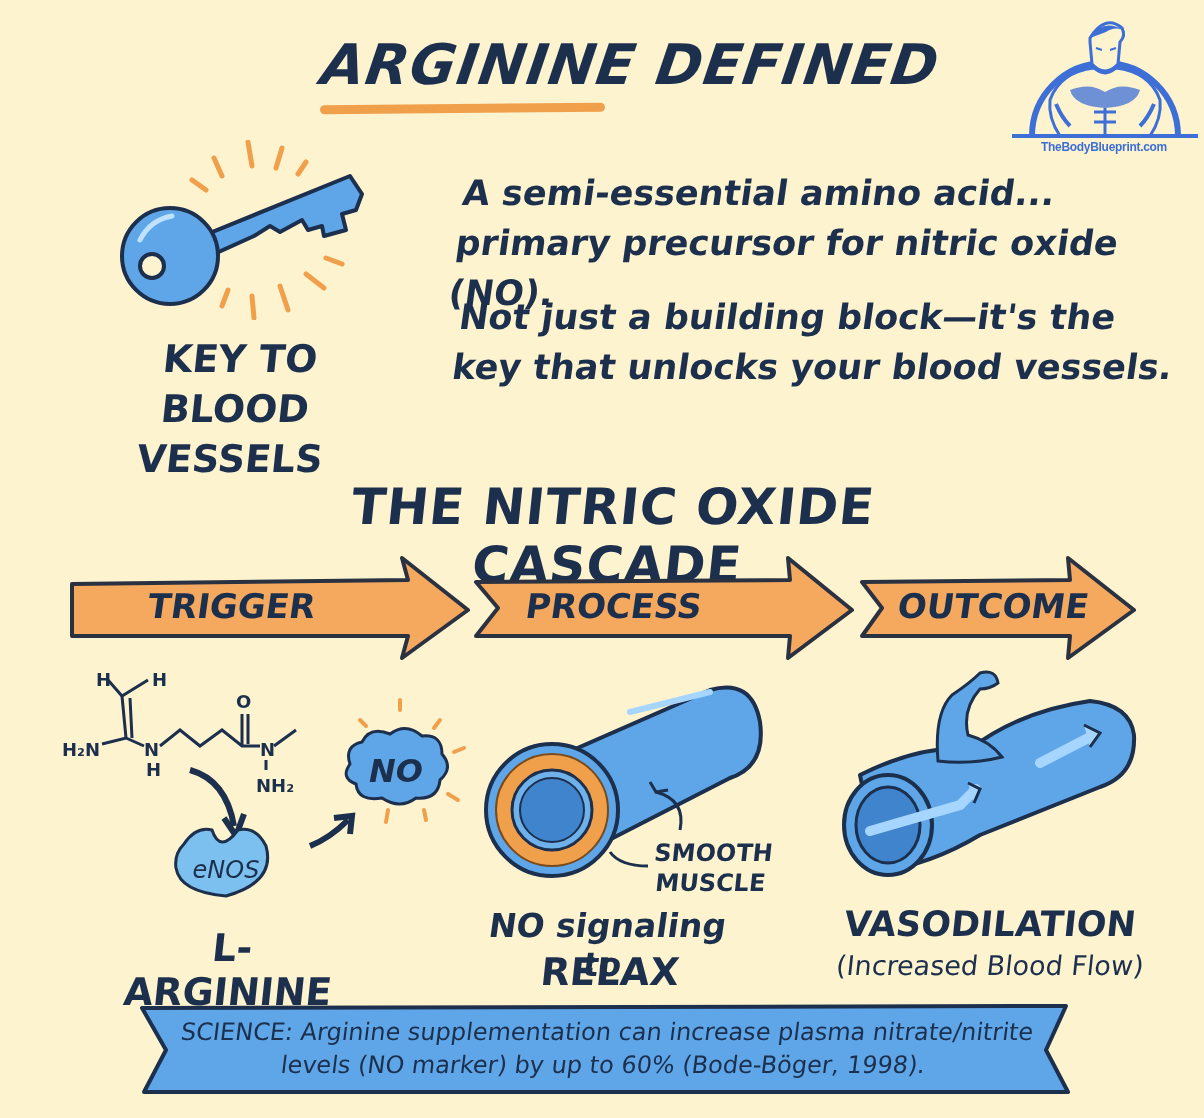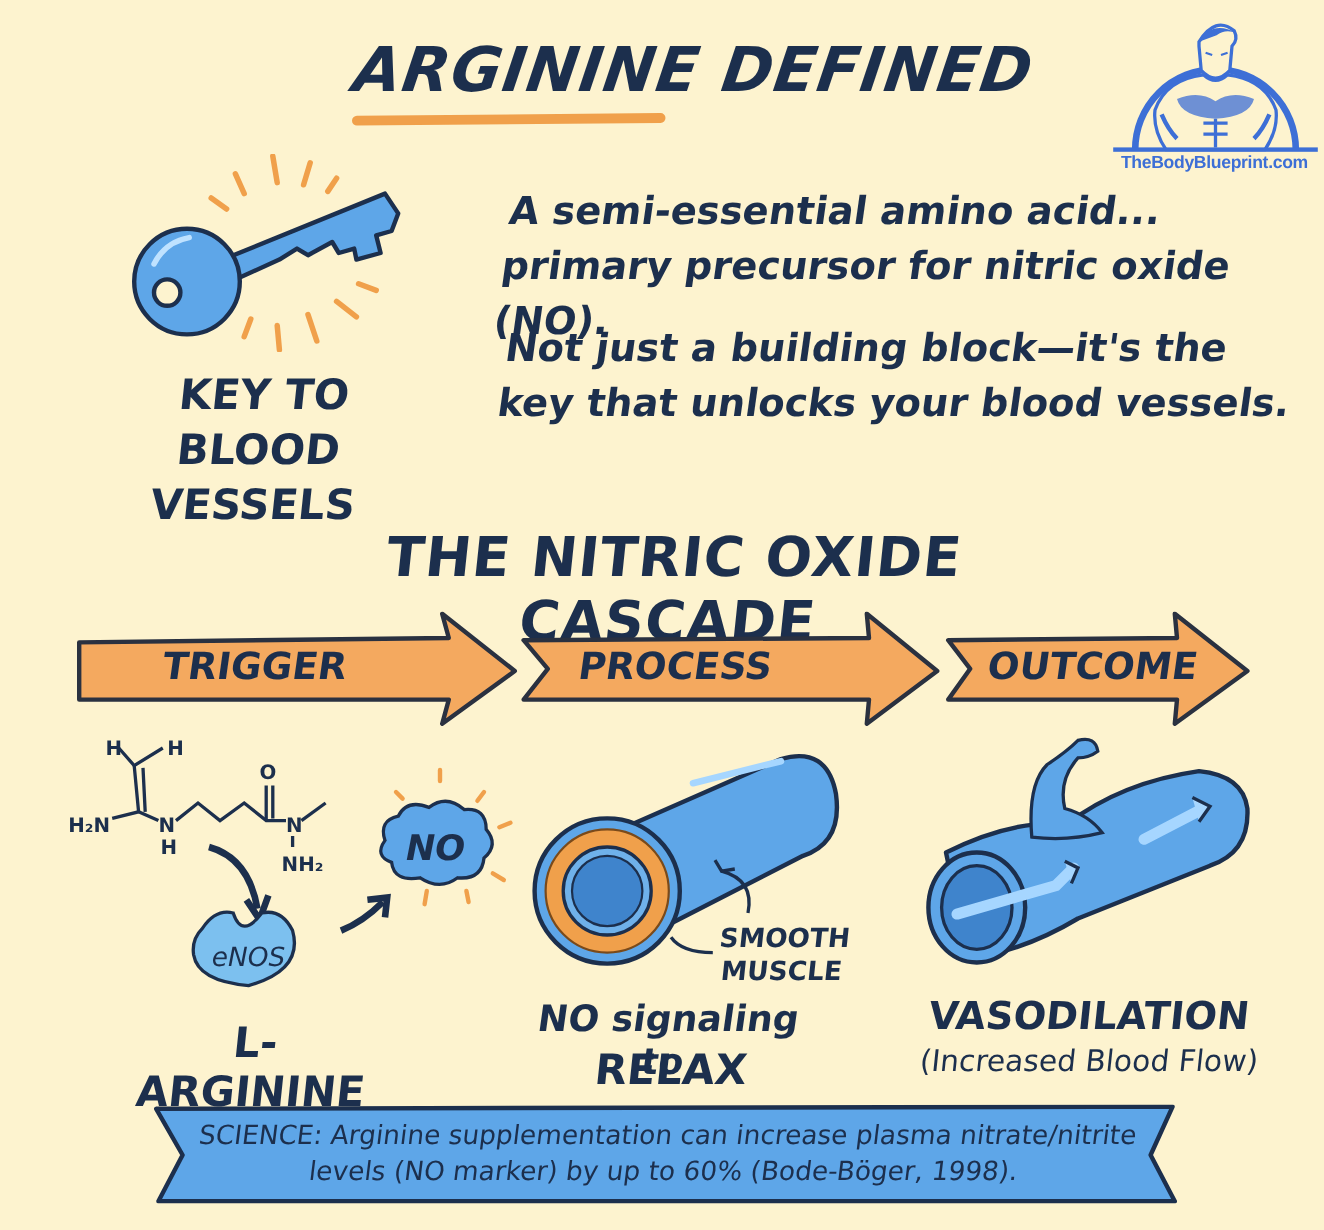--- a/index.html
+++ b/index.html
@@ -21,21 +21,21 @@
   }
   #title-underline {
     left: 320px; top: 104px; width: 285px; height: 9px;
     background: #f0a04b; border-radius: 6px; transform: rotate(-0.5deg);
   }
 
   #logo { left: 1010px; top: 8px; width: 190px; height: 160px; }
   #logo-text {
     left: 1010px; top: 140px; width: 188px; text-align: center;
     font-family: "Liberation Sans", sans-serif; font-weight: bold;
-    font-size: 16px; color: #3d6fd6; letter-spacing: -0.3px;
+    font-size: 12px; color: #3d6fd6; letter-spacing: -0.3px;
   }
 
   #key-art { left: 110px; top: 140px; width: 270px; height: 180px; }
   #key-caption {
     left: 70px; top: 334px; width: 330px; text-align: center;
     font-size: 38px; line-height: 50px; transform: skewX(-6deg);
   }
 
   .def-para {
     left: 456px; width: 720px; font-size: 35px; line-height: 50px;

